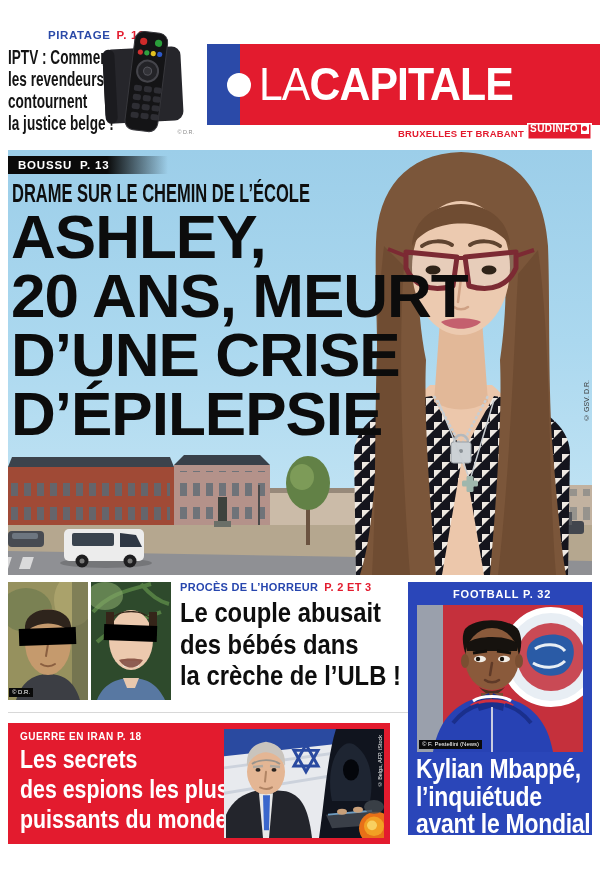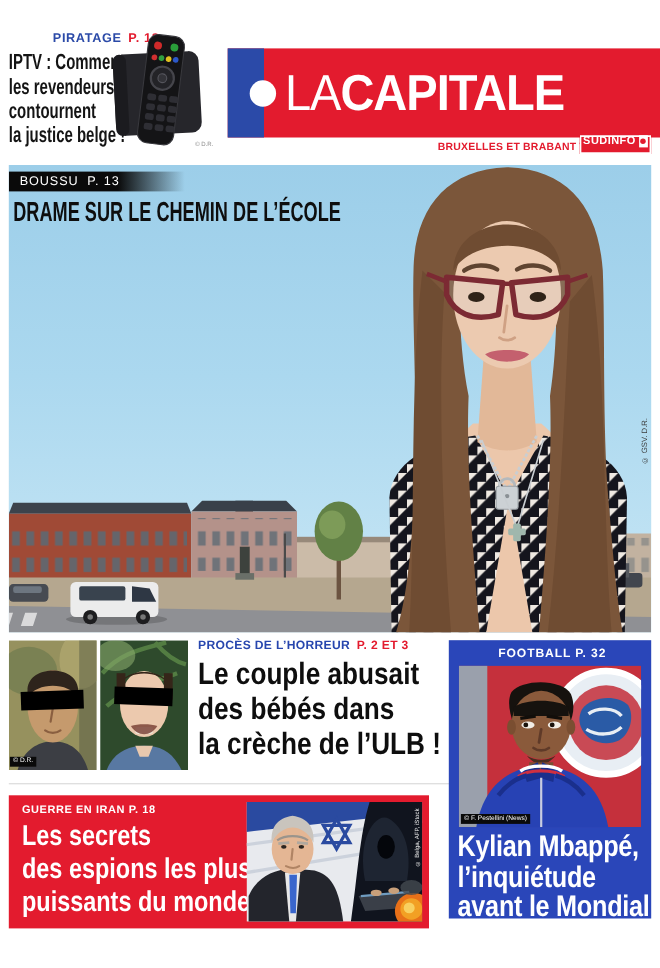--- a/index.html
+++ b/index.html
@@ -30,21 +30,21 @@
         box-shadow:inset 0 0 0 1.5px #fff;display:flex;align-items:flex-start;justify-content:center;gap:3px;}
   .sudinfo .txt{color:#fff;font-size:10px;font-weight:700;letter-spacing:.4px;}
   .sudinfo .dot-chip{width:8px;height:11px;background:#fff;display:flex;align-items:center;justify-content:center;}
   .sudinfo .dot{width:5px;height:5px;border-radius:50%;background:#e31b2e;}
 
   
   .main-story{left:8px;top:150px;width:584px;height:425px;
         background:linear-gradient(180deg,#9ccee9 0%,#abd8ef 45%,#c9e7f5 100%);overflow:hidden;}
   .label-boussu{position:absolute;left:0;top:6px;width:150px;padding:3px 0 3px 10px;
         background:linear-gradient(90deg,#0a0a0a 0%,#0a0a0a 62%,rgba(10,10,10,0) 100%);
-        color:#fff;font-size:11.5px;font-weight:400;letter-spacing:.8px;}
+        color:#fff;font-size:11.5px;font-weight:700;letter-spacing:.8px;}
   .main-kicker{position:absolute;left:4px;top:29px;color:#0e0e0e;font-size:25px;font-weight:700;
         transform:scaleX(.66);transform-origin:left top;white-space:nowrap;letter-spacing:0;}
   .main-headline{position:absolute;left:3px;top:57px;color:#0c0c0c;}
   .main-headline .hl{font-size:62px;line-height:59px;font-weight:700;letter-spacing:-1px;white-space:nowrap;}
   .photo-credit-main{position:absolute;right:2px;top:230px;color:#3c3c3c;font-size:7px;
         writing-mode:vertical-rl;transform:rotate(180deg);}
   .street-svg{position:absolute;left:0;bottom:0;}
   .woman-svg{position:absolute;right:0;bottom:0;}
 
   
@@ -239,20 +239,26 @@
       <path d="M124,292 a7,7 0 0 1 14 0" fill="none" stroke="#b4b9bd" stroke-width="2.5"></path>
       <rect x="121" y="292" width="20" height="21" rx="2.5" fill="#ccd1d5" stroke="#9aa0a5" stroke-width="1"></rect>
       <circle cx="131" cy="301" r="2" fill="#8a9095"></circle>
       <polyline points="108,250 140,330 164,250" fill="none" stroke="#c9ced2" stroke-width="1.5"></polyline>
       <rect x="136.5" y="326" width="7" height="16" rx="1.5" fill="#9fb7ad"></rect>
       <rect x="132" y="330.5" width="16" height="6" rx="1.5" fill="#9fb7ad"></rect>
     </svg>
 
     <div class="label-boussu"><span>BOUSSU</span>&nbsp;&nbsp;<span>P. 13</span></div>
     <div class="main-kicker">DRAME SUR LE CHEMIN DE L’ÉCOLE</div>
+    <div class="main-headline">
+      <div class="hl">ASHLEY,</div>
+      <div class="hl">20 ANS, MEURT</div>
+      <div class="hl">D’UNE CRISE</div>
+      <div class="hl">D’ÉPILEPSIE</div>
+    </div>
     <div class="photo-credit-main">© GSV. D.R.</div>
   </div>
 
   <div class="abs photo-frame" style="left:8px;top:582px;width:80px;height:118px;">
     <svg width="80" height="118" viewBox="0 0 80 118">
       <rect width="80" height="118" fill="#96915e"></rect>
       <ellipse cx="18" cy="28" rx="26" ry="22" fill="#6e7a4e" opacity=".7"></ellipse>
       <ellipse cx="66" cy="18" rx="20" ry="26" fill="#b8ae74" opacity=".6"></ellipse>
       <rect x="64" width="16" height="118" fill="#4e5440" opacity=".45"></rect>
       <path d="M8,118 C14,98 28,92 40,92 C54,92 66,98 72,118 Z" fill="#3c3e44"></path>

